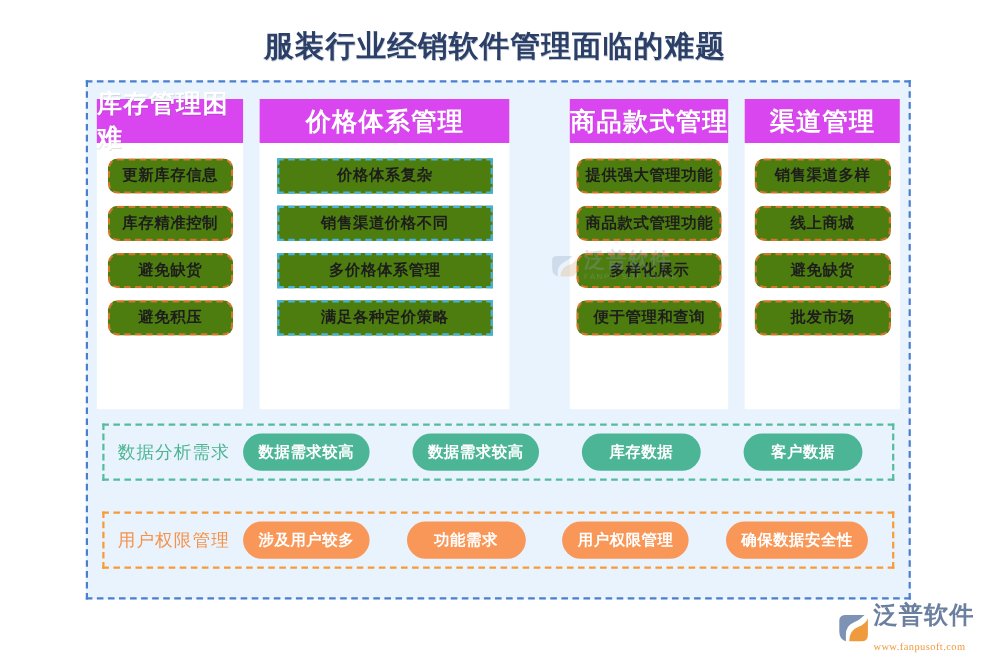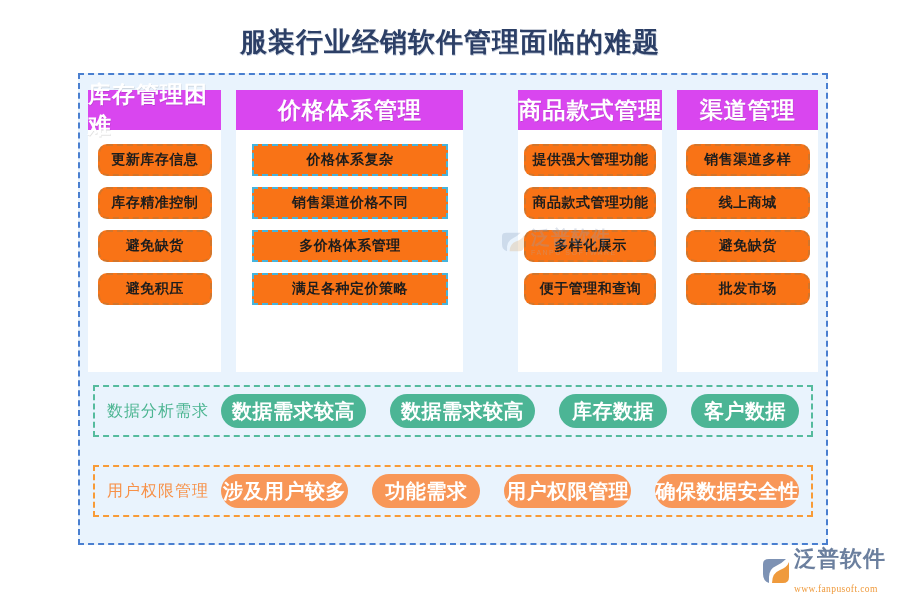--- a/index.html
+++ b/index.html
@@ -83,21 +83,21 @@
   .col-body {
     width: 100%;
     padding: 14px 0 0 0;
     display: flex;
     flex-direction: column;
     align-items: center;
     gap: 11px;
     box-sizing: border-box;
   }
   .item-box {
-    background: #f97316;
+    background: #4d7c0f;
     color: #1d1d1d;
     font-family: Liberation Mono, monospace;
     font-size: 14px;
     font-weight: bold;
     height: 32px;
     display: flex;
     align-items: center;
     justify-content: center;
     box-sizing: border-box;
     letter-spacing: 0.5px;
@@ -143,21 +143,21 @@
     white-space: nowrap;
   }
   .row-green .row-label { color: #4cb592; }
   .row-orange .row-label { color: #f79148; }
 
   .pill {
     height: 34px;
     border-radius: 17px;
     color: #ffffff;
     font-family: "Liberation Serif", "DejaVu Serif", serif;
-    font-size: 20px;
+    font-size: 14px;
     font-weight: bold;
     display: flex;
     align-items: center;
     justify-content: center;
     white-space: nowrap;
     padding: 0 14px;
     min-width: 108px;
     letter-spacing: 0.5px;
     box-sizing: border-box;
   }

